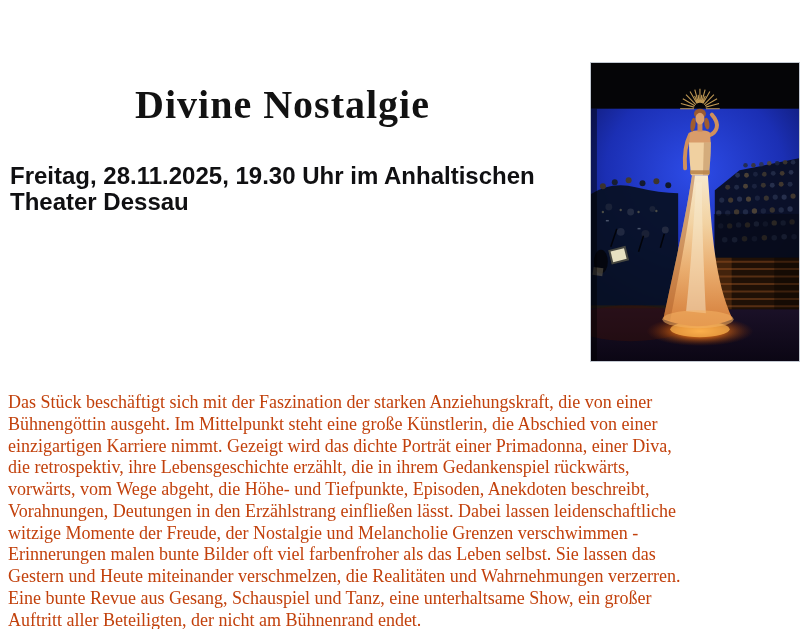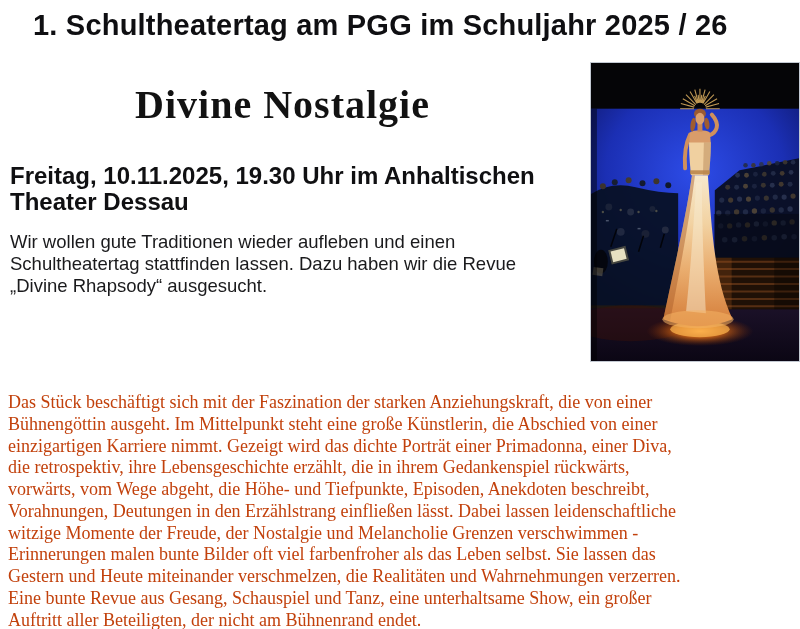--- a/index.html
+++ b/index.html
@@ -41,21 +41,20 @@
     position:absolute;left:8px;top:392px;width:792px;margin:0;
     font:18px/1.21 "Liberation Serif",serif;
     white-space:pre-line;color:#c2410c;
   }
 </style>
 </head>
 <body>
 
 <div class="page">
 
-  <h1 class="title">1. Schultheatertag am PGG im Schuljahr 2025 / 26</h1>
 
   <div class="photo">
     <svg viewBox="0 0 210 300" preserveAspectRatio="none">
       <defs>
         <radialGradient id="gBlue" cx="50%" cy="32%" r="78%">
           <stop offset="0" stop-color="#2d4ce8"></stop>
           <stop offset="0.55" stop-color="#1b2fb4"></stop>
           <stop offset="1" stop-color="#0a1054"></stop>
         </radialGradient>
         <linearGradient id="gDress" x1="0" y1="0" x2="0" y2="1">
@@ -211,26 +210,23 @@
 
         <path d="M110,40 L110,26 M111.6,40.2 L115.2,26.7 M113,40.8 L120,28.7 M114.2,41.8 L124.1,31.9 M115.2,43 L127.3,36 M115.8,44.4 L129.3,40.8 M116,46 L130,46 M108.4,40.2 L104.8,26.7 M107,40.8 L100,28.7 M105.8,41.8 L95.9,31.9 M104.8,43 L92.7,36 M104.2,44.4 L90.7,40.8 M104,46 L90,46 M110.8,40.1 L111.8,32.1 M112.3,40.5 L115.4,33.1 M109.2,40.1 L108.2,32.1 M107.7,40.5 L104.6,33.1" stroke="#c9a058" stroke-width="1.1" opacity="0.95"></path>
       </g>
 
       <rect x="0" y="46" width="6" height="254" fill="#000000" opacity="0.45"></rect>
     </svg>
   </div>
 
   <h2 class="show-title">Divine Nostalgie</h2>
 
-  <div class="event">Freitag, 10.11.2025, 19.30 Uhr im Anhaltischen
+  <div class="event">Freitag, 28.11.2025, 19.30 Uhr im Anhaltischen
 Theater Dessau</div>
 
-  <p class="intro">Wir wollen gute Traditionen wieder aufleben und einen
-Schultheatertag stattfinden lassen. Dazu haben wir die Revue
-„Divine Rhapsody“ ausgesucht.</p>
 
 
   <p class="desc">Das Stück beschäftigt sich mit der Faszination der starken Anziehungskraft, die von einer
 Bühnengöttin ausgeht. Im Mittelpunkt steht eine große Künstlerin, die Abschied von einer
 einzigartigen Karriere nimmt. Gezeigt wird das dichte Porträt einer Primadonna, einer Diva,
 die retrospektiv, ihre Lebensgeschichte erzählt, die in ihrem Gedankenspiel rückwärts,
 vorwärts, vom Wege abgeht, die Höhe- und Tiefpunkte, Episoden, Anekdoten beschreibt,
 Vorahnungen, Deutungen in den Erzählstrang einfließen lässt. Dabei lassen leidenschaftliche
 witzige Momente der Freude, der Nostalgie und Melancholie Grenzen verschwimmen -
 Erinnerungen malen bunte Bilder oft viel farbenfroher als das Leben selbst. Sie lassen das

